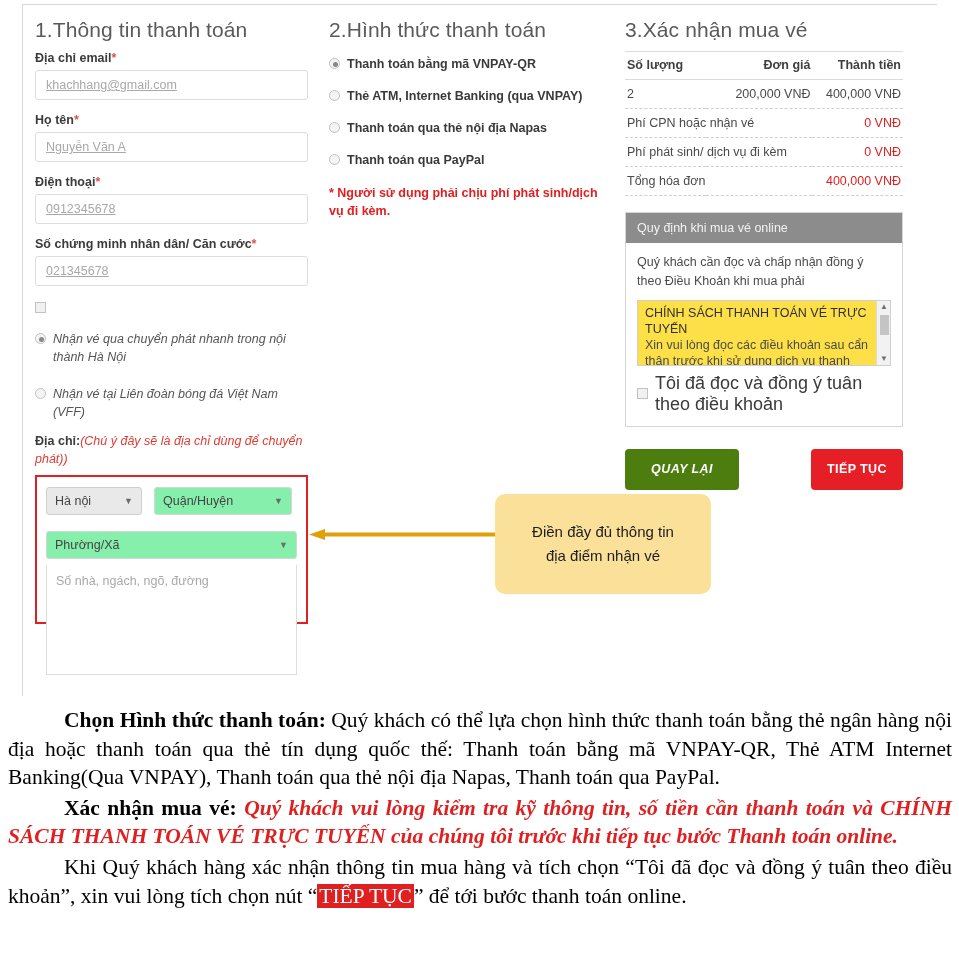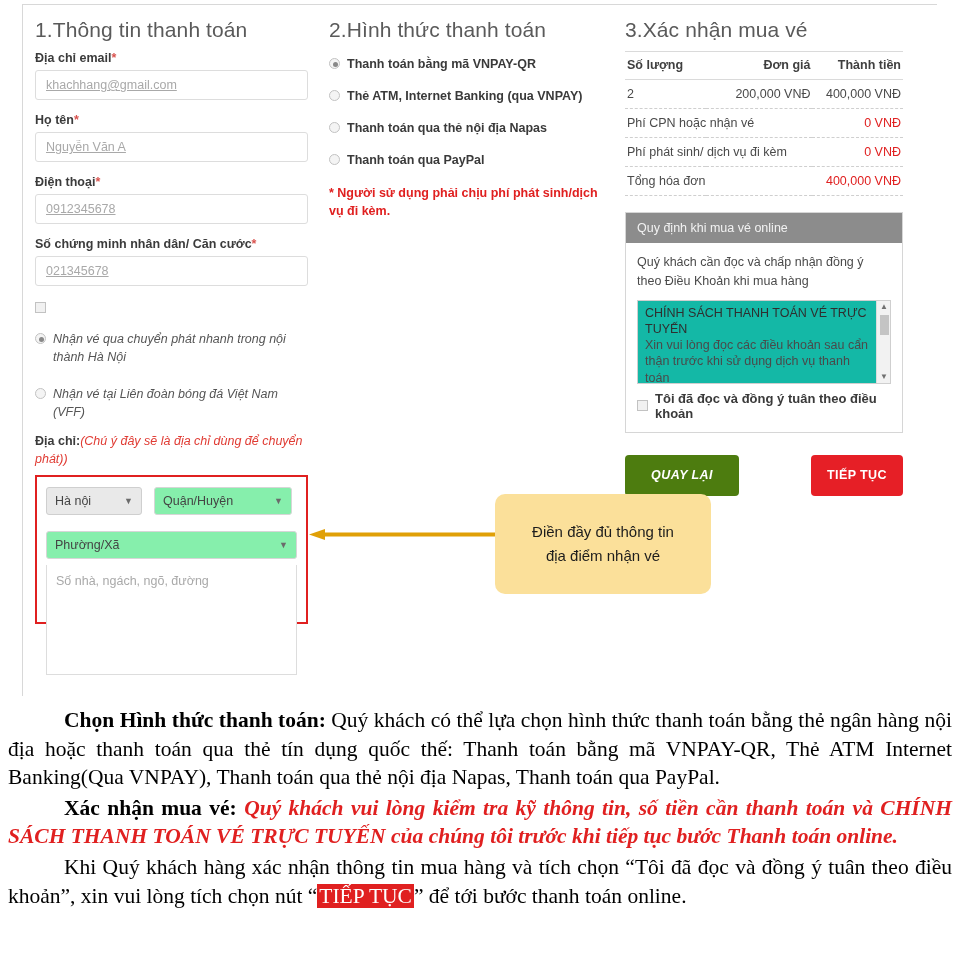--- a/index.html
+++ b/index.html
@@ -205,25 +205,25 @@
   }
   .terms-body { padding: 10px 11px 11px; }
   .terms-intro {
     font-size: 12.5px;
     color: #4a4a4a;
     line-height: 1.5;
     margin-bottom: 9px;
   }
   .terms-scroll {
     border: 1px solid #cfcfcf;
-    height: 84px;
+    height: 66px;
     overflow: hidden;
     position: relative;
     padding: 4px 20px 4px 7px;
-    background: #14b8a6;
+    background: #fde047;
   }
   .terms-scroll .t-h {
     font-size: 12.5px;
     color: #2f2f2f;
     line-height: 1.3;
   }
   .terms-scroll .t-p {
     font-size: 12.5px;
     color: #4a4a4a;
     line-height: 1.3;
@@ -247,22 +247,22 @@
     left: 3px; top: 14px;
     width: 9px; height: 20px;
     background: #c4c4c4;
   }
   .terms-agree {
     display: flex; align-items: center;
     margin-top: 7px;
   }
   .terms-agree .chk-box { margin-top: 0; }
   .terms-agree span {
-    font-size: 13px;
-    font-weight: bold;
+    font-size: 18px;
+    font-weight: normal;
     color: #3a3a3a;
   }
 
   
   .btn-row {
     width: 278px;
     display: flex;
     justify-content: space-between;
     margin-top: 22px;
   }
@@ -455,21 +455,21 @@
         <tr>
           <td colspan="2">Tổng hóa đơn</td>
           <td class="r red">400,000 VNĐ</td>
         </tr>
       </tbody>
     </table>
 
     <div class="terms-panel">
       <div class="terms-head">Quy định khi mua vé online</div>
       <div class="terms-body">
-        <div class="terms-intro">Quý khách cần đọc và chấp nhận đồng ý theo Điều Khoản khi mua hàng</div>
+        <div class="terms-intro">Quý khách cần đọc và chấp nhận đồng ý theo Điều Khoản khi mua phải</div>
         <div class="terms-scroll">
           <div class="t-h">CHÍNH SÁCH THANH TOÁN VÉ TRỰC TUYẾN</div>
           <div class="t-p">Xin vui lòng đọc các điều khoản sau cẩn thận trước khi sử dụng dịch vụ thanh toán</div>
           <div class="sb-track">
             <div class="sb-up">▲</div>
             <div class="sb-thumb"></div>
             <div class="sb-dn">▼</div>
           </div>
         </div>
         <div class="terms-agree">

